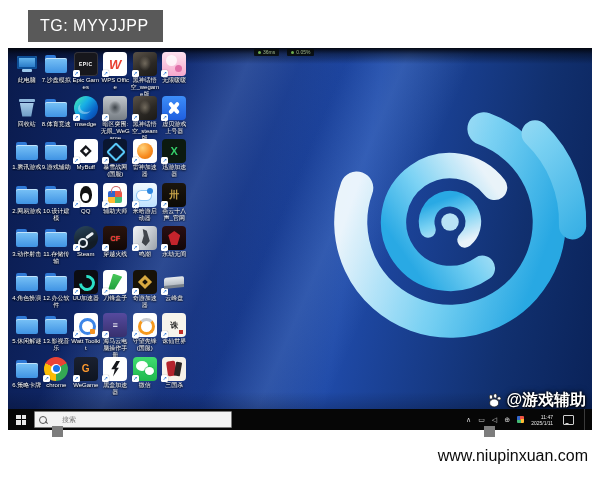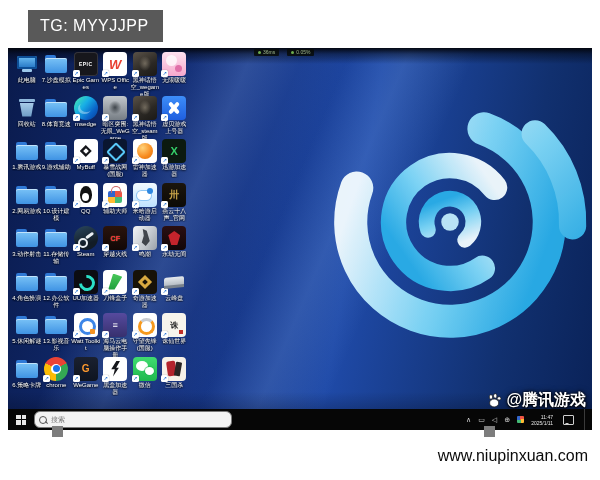--- a/index.html
+++ b/index.html
@@ -134,22 +134,22 @@
   .k-sanguosha{background:#f6f1e8}
   .k-sanguosha::before{content:"";position:absolute;left:5px;top:4px;width:9px;height:15px;background:#b3232c;border-radius:2px;transform:rotate(-8deg)}
   .k-sanguosha::after{content:"";position:absolute;left:13px;top:5px;width:6px;height:14px;background:#2a2523;border-radius:1px;transform:rotate(10deg)}
 
   
   .taskbar{position:absolute;left:0;bottom:0;width:584px;height:21px;background:#060606;z-index:10;
       display:flex;align-items:center}
   .start{width:26px;height:21px;display:flex;align-items:center;justify-content:center}
   .start-glyph{width:10px;height:10px;display:grid;grid-template-columns:4.5px 4.5px;grid-template-rows:4.5px 4.5px;gap:1px}
   .start-glyph b{background:#e8e8e8}
-  .searchbox{width:188px;height:15px;background:#f3f3f3;border:1px solid #7a7a7a;border-radius:6px;
-      display:flex;align-items:center;padding:0 4px;gap:2px}
+  .searchbox{width:188px;height:15px;background:#f3f3f3;border:1px solid #7a7a7a;border-radius:1px;
+      display:flex;align-items:center;padding:0 4px;gap:13px}
   .mag{width:6px;height:6px;border:1.2px solid #555;border-radius:50%;position:relative;flex:0 0 auto}
   .mag::after{content:"";position:absolute;left:5px;top:5px;width:3px;height:1.2px;background:#555;transform:rotate(45deg)}
   .searchbox input{border:none;outline:none;background:transparent;font-size:7px;color:#444;width:100%;font-family:inherit}
   .tray{margin-left:auto;display:flex;align-items:center;gap:7px;padding-right:4px}
   .tray .ti{color:#d5d5d5;font-size:7px;line-height:21px;display:inline-block}
   .ti-ime{width:7px;height:7px;border-radius:1px;background:conic-gradient(#e54 0 25%,#fb3 0 50%,#4b7 0 75%,#36c 0)}
   .clock{color:#e6e6e6;font-size:5px;line-height:6px;text-align:right}
   .action{width:9px;height:8px;border:1px solid #cfcfcf;border-radius:1px;position:relative;margin:0 3px}
   .action::after{content:"";position:absolute;left:1px;bottom:-3px;width:0;height:0;border:2px solid transparent;border-top-color:#cfcfcf}
   .show-desktop{width:3px;height:21px;border-left:1px solid #3a3a3a}
@@ -469,21 +469,21 @@
 
   <div class="watermark">
     <svg class="paw" viewBox="0 0 24 24">
       <g fill="#fff" stroke="#1a1a1a" stroke-width="1">
         <ellipse cx="7" cy="7" rx="2.4" ry="3.2"></ellipse>
         <ellipse cx="13" cy="5.5" rx="2.4" ry="3.2"></ellipse>
         <ellipse cx="18.5" cy="9" rx="2.6" ry="2.4"></ellipse>
         <ellipse cx="11.5" cy="15.5" rx="6.4" ry="5.6"></ellipse>
       </g>
     </svg>
-    <span class="txt">@腾讯游戏</span>
+    <span class="txt">@游戏辅助</span>
   </div>
 
   <div class="taskbar">
     <div class="start">
       <span class="start-glyph">
           <b></b>
           <b></b>
           <b></b>
           <b></b>
         </span>

